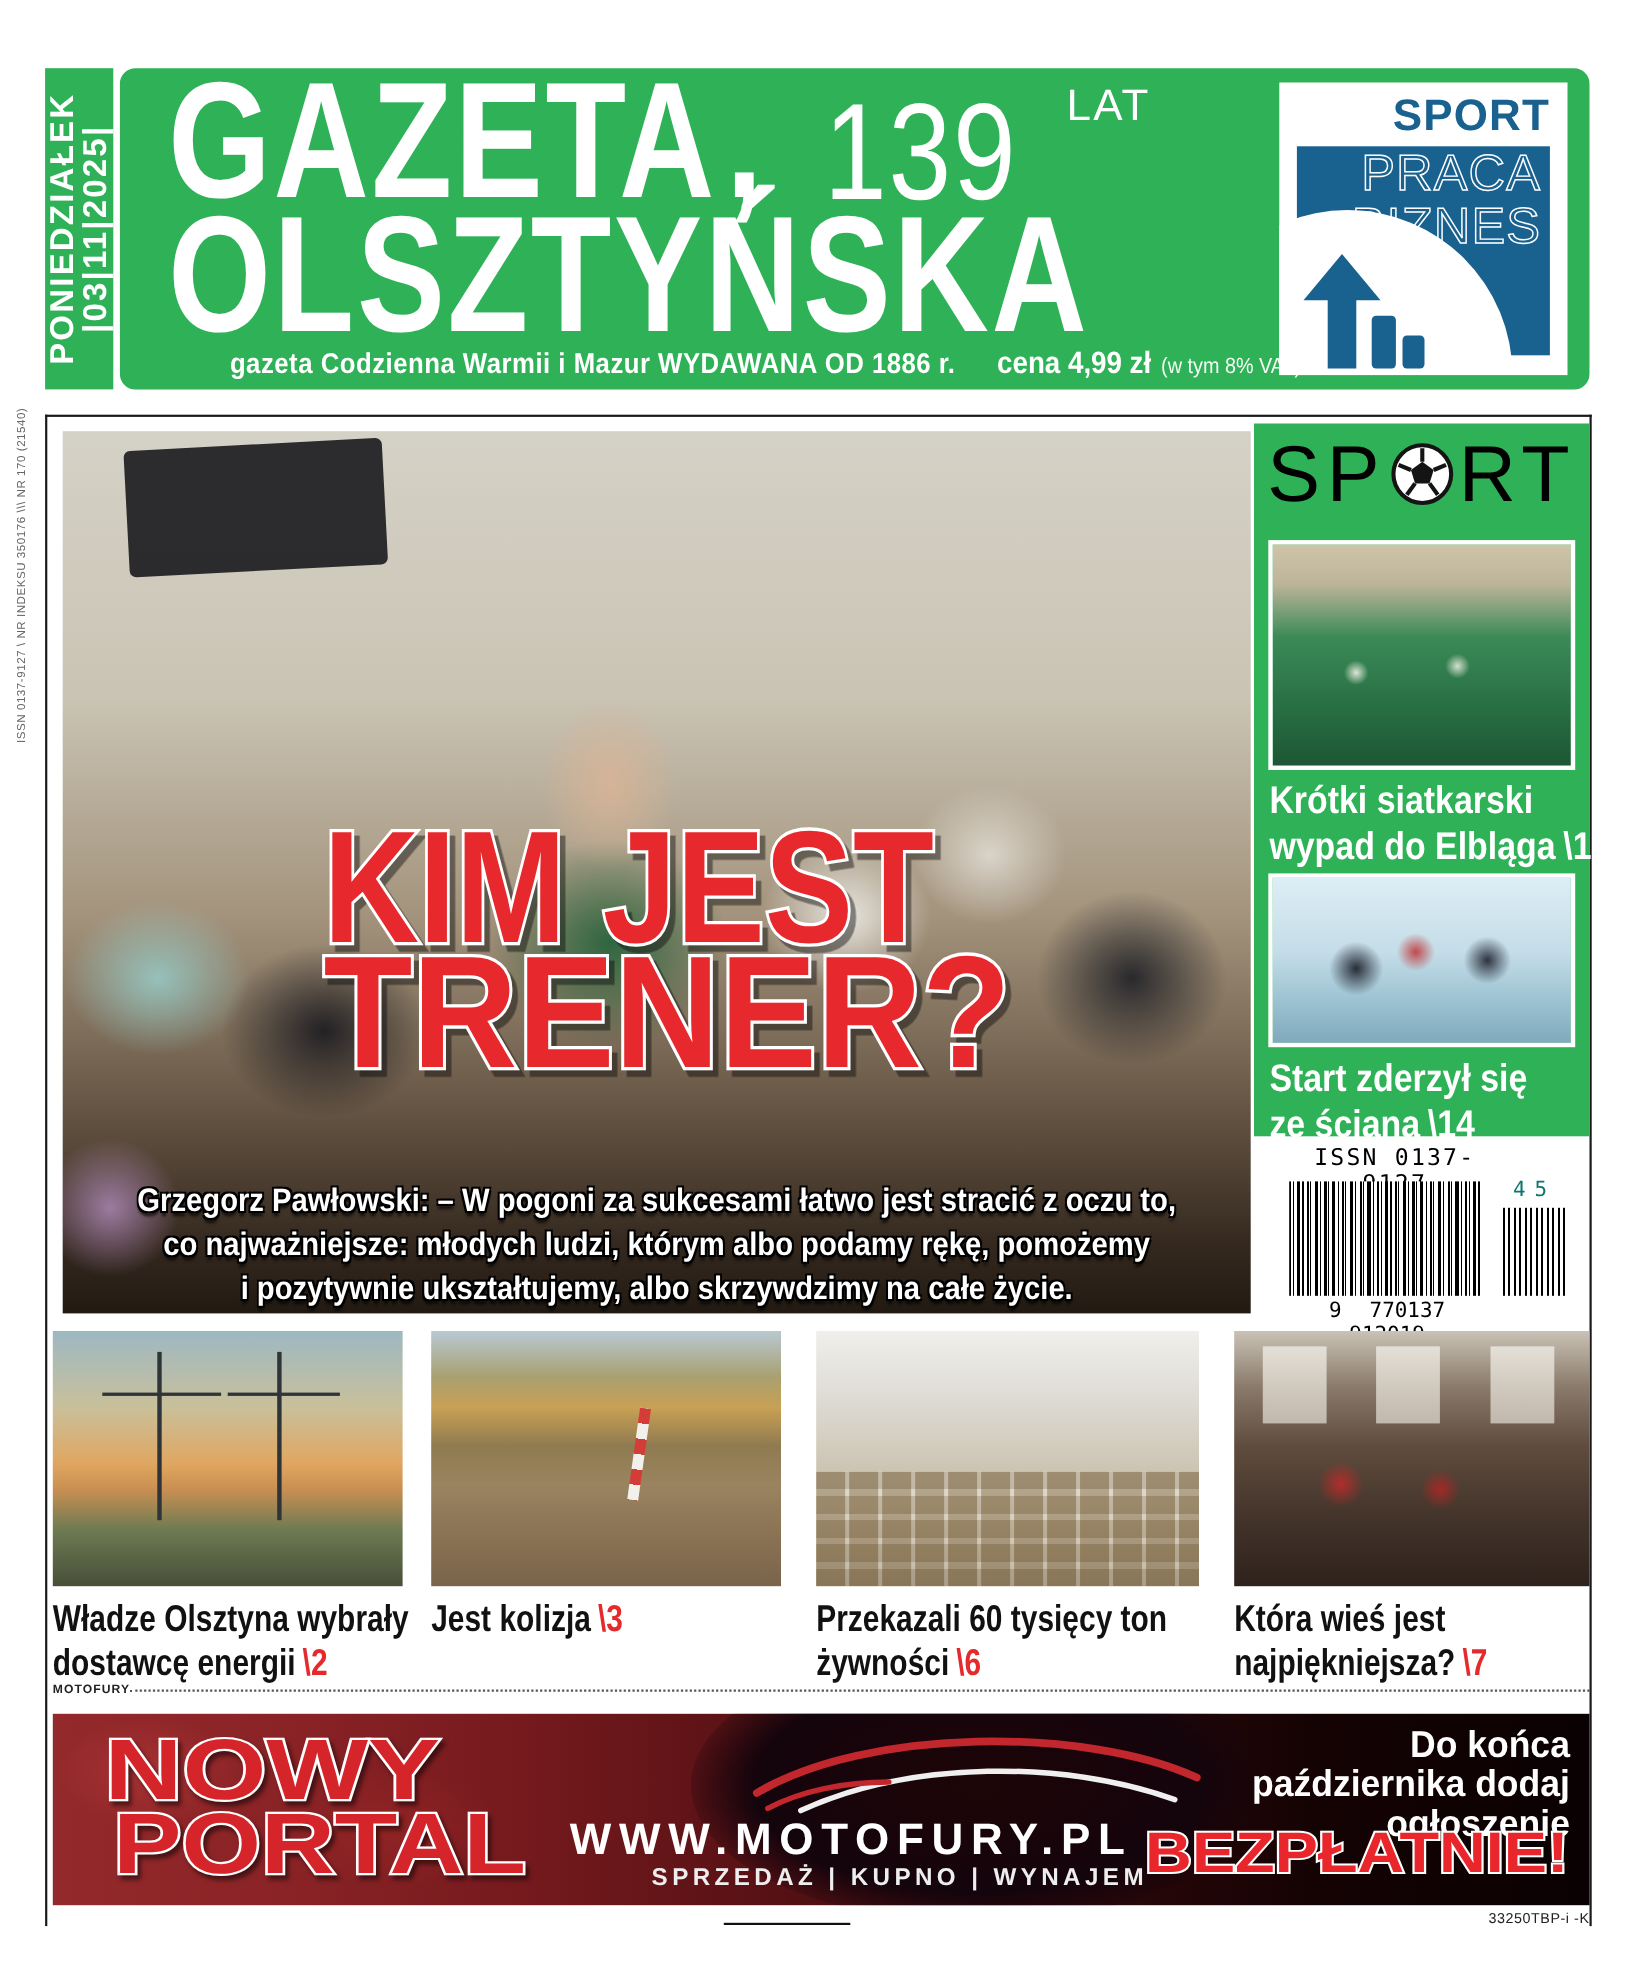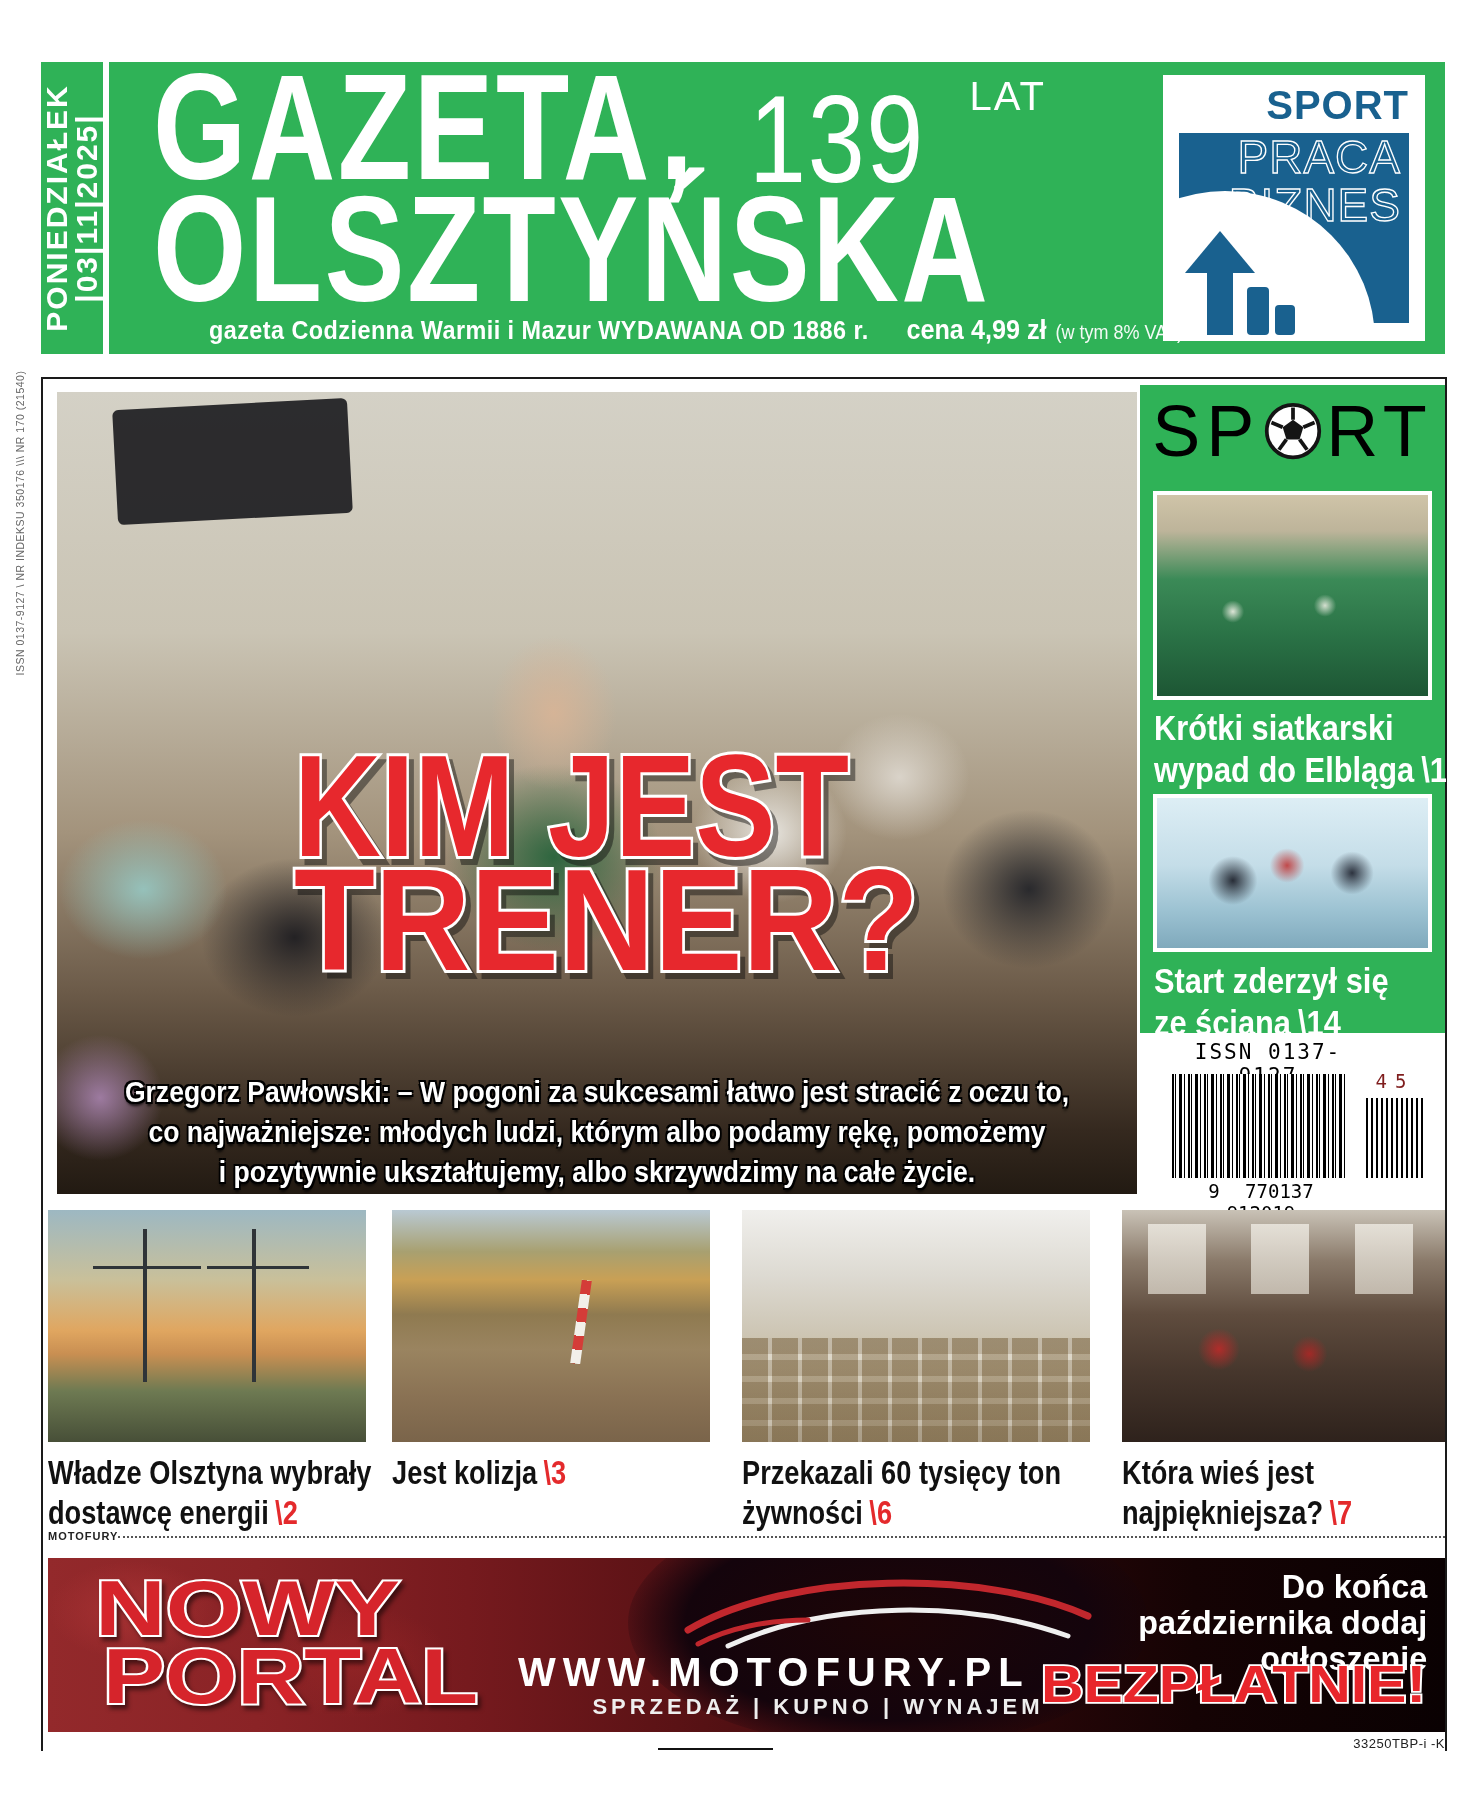--- a/index.html
+++ b/index.html
@@ -4,21 +4,21 @@
 <style>
   html,body { margin:0; padding:0; background:#fff; }
   .page { position:relative; width:1483px; height:1800px; background:#fff; overflow:hidden;
           font-family:"Liberation Sans", sans-serif; }
 
   
   .m-strip { position:absolute; left:41px; top:62px; width:62px; height:292px; background:#2fb257; }
   .m-strip-inner { position:absolute; left:50%; top:50%; transform:translate(-50%,-50%) rotate(-90deg);
                    white-space:nowrap; text-align:center; color:#fff; font-weight:bold;
                    font-size:30px; line-height:30px; letter-spacing:2px; }
-  .m-main { position:absolute; left:109px; top:62px; width:1336px; height:292px; background:#2fb257; }
+  .m-main { position:absolute; left:109px; top:62px; width:1336px; height:292px; background:#2fb257;border-radius:14px; }
   .m-title { position:absolute; color:#fff; font-weight:bold; white-space:nowrap;
              font-size:150px; line-height:150px; letter-spacing:3px;
              transform:scaleX(0.8); transform-origin:left top; }
   .m-title-l1 { left:44px; top:-10px; }
   .m-title-l2 { left:44px; top:112px; }
   .m-comma { margin-left:10px; }
   .m-anniv { position:absolute; left:640px; top:14px; display:flex; align-items:flex-start; color:#fff; }
   .m-anniv .num { font-size:125px; line-height:1; font-weight:400; letter-spacing:2px;
                   transform:scaleX(0.82); transform-origin:left bottom; }
   .m-anniv .lat { font-size:40px; line-height:1; font-weight:400; letter-spacing:2px; margin:0 0 10px 6px; }
@@ -108,21 +108,21 @@
   .bc { position:absolute; left:1168px; top:1040px; width:262px; height:170px; }
   .bc-issn { position:absolute; left:0; top:0; width:200px; text-align:center;
              font-family:"DejaVu Sans Mono", monospace; font-size:21px; letter-spacing:2px; color:#000; }
   .bc-main { position:absolute; left:4px; top:34px; width:176px; height:104px;
     background:repeating-linear-gradient(90deg,#000 0 2px,#fff 2px 3px,#000 3px 4px,#fff 4px 7px,#000 7px 10px,#fff 10px 12px,#000 12px 13px,#fff 13px 16px); }
   .bc-digits { position:absolute; left:0; top:140px; width:186px; text-align:center;
                font-family:"DejaVu Sans Mono", monospace; font-size:19px; word-spacing:14px; color:#000; }
   .bc-sup { position:absolute; left:198px; top:58px; width:58px; height:80px;
     background:repeating-linear-gradient(90deg,#000 0 2px,#fff 2px 5px,#000 5px 7px,#fff 7px 10px); }
   .bc-sup-num { position:absolute; left:198px; top:30px; width:58px; text-align:center;
-                font-family:"DejaVu Sans Mono", monospace; font-size:19px; letter-spacing:8px; color:#7f1d1d; }
+                font-family:"DejaVu Sans Mono", monospace; font-size:19px; letter-spacing:8px; color:#0f766e; }
 
   
   .card-photo { position:absolute; top:1210px; height:232px; overflow:hidden; }
   .cp1 { left:48px; width:318px;
     background:linear-gradient(180deg,#9db8c2 0%,#c9c09a 30%,#e0a660 52%,#c98f52 62%,#6e7a52 78%,#474f38 100%); }
   .cp1 .pyl { position:absolute; width:4px; height:66%; top:8%; background:#2f3438; }
   .cp1 .arm { position:absolute; height:3px; background:#2f3438; top:24%; }
   .cp2 { left:392px; width:318px;
     background:linear-gradient(180deg,#b9c9d3 0%,#a8a070 18%,#c9a055 30%,#8f7a50 45%,#9a8460 60%,#8a7254 80%,#7a644a 100%); }
   .cp2 .pole { position:absolute; left:58%; top:30%; width:10px; height:84px; transform:rotate(8deg);

